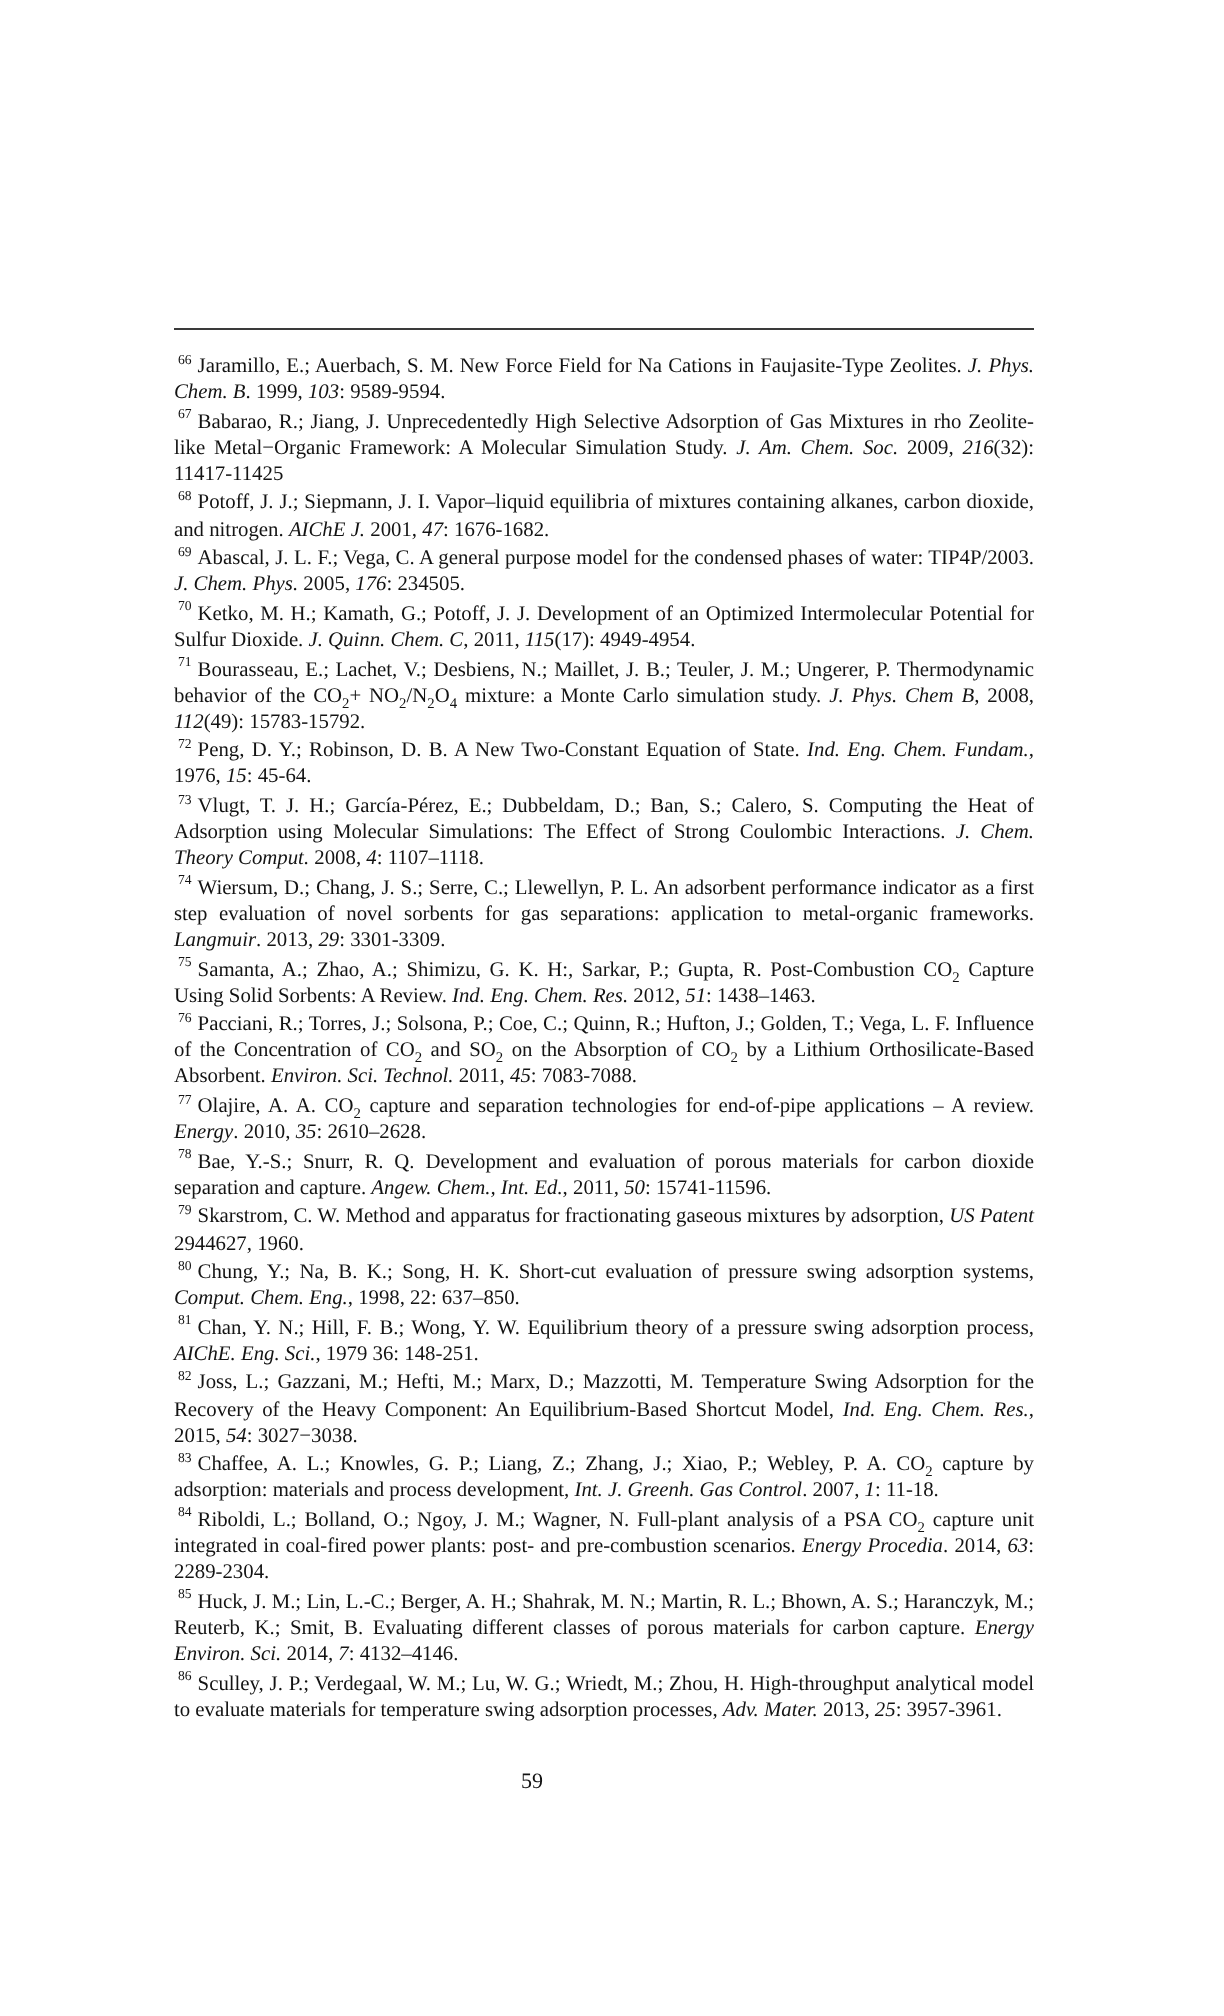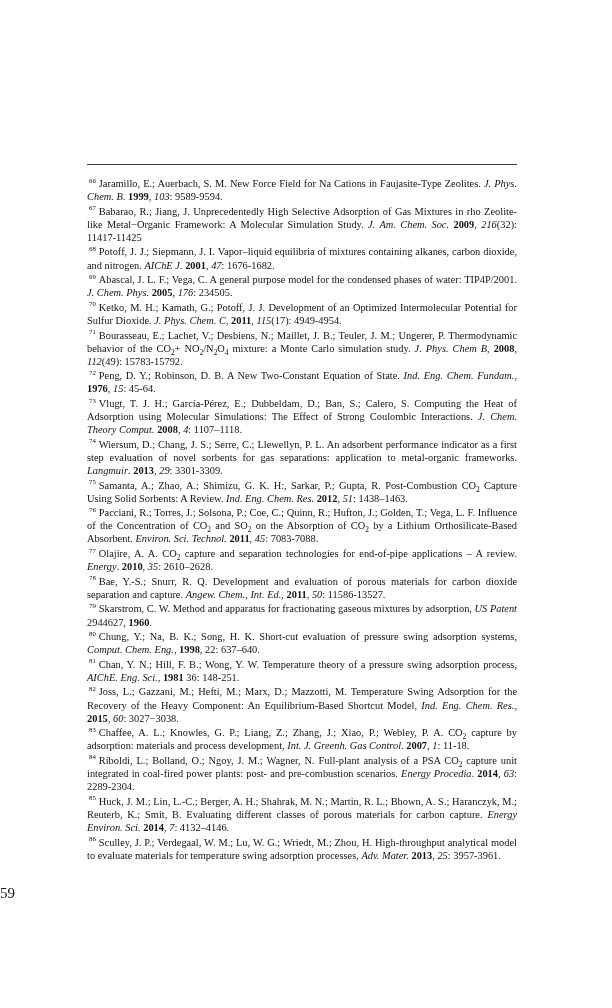--- a/index.html
+++ b/index.html
@@ -37,56 +37,57 @@
     margin: 0 0 1.5px 0;
     text-indent: 2px;
   }
   sup.refnum {
     font-size: 6.8px;
     line-height: 0;
     margin-right: 3px;
     vertical-align: super;
   }
   .it { font-style: italic; }
-  .bd { font-weight: bold; }
+  .bd { font-weight: normal; }
   .refs sub {
     font-size: 7.4px;
     line-height: 0;
     vertical-align: sub;
   }
   .page-number {
     position: absolute;
     left: 0;
     top: 885px;
     width: 532px;
-    font-size: 15px;
+    text-align: center;
+    font-size: 11px;
   }
 </style>
 </head>
 <body>
 
 <div class="page">
   <div class="separator"></div>
   <div class="refs">
       <p class="reference"><sup class="refnum">66</sup><span>Jaramillo, E.; Auerbach, S. M. New Force Field for Na Cations in Faujasite-Type Zeolites. </span><span class="it">J. Phys. Chem. B</span><span>. </span><span class="bd">1999</span><span>, </span><span class="it">103</span><span>: 9589-9594.</span></p>
       <p class="reference"><sup class="refnum">67</sup><span>Babarao, R.; Jiang, J. Unprecedentedly High Selective Adsorption of Gas Mixtures in rho Zeolite-like Metal−Organic Framework: A Molecular Simulation Study. </span><span class="it">J. Am. Chem. Soc.</span><span> </span><span class="bd">2009</span><span>, </span><span class="it">216</span><span>(32): 11417-11425</span></p>
       <p class="reference"><sup class="refnum">68</sup><span>Potoff, J. J.; Siepmann, J. I. Vapor–liquid equilibria of mixtures containing alkanes, carbon dioxide, and nitrogen. </span><span class="it">AIChE J.</span><span> </span><span class="bd">2001</span><span>, </span><span class="it">47</span><span>: 1676-1682.</span></p>
-      <p class="reference"><sup class="refnum">69</sup><span>Abascal, J. L. F.; Vega, C. A general purpose model for the condensed phases of water: TIP4P/2001. </span><span class="it">J. Chem. Phys.</span><span> </span><span class="bd">2005</span><span>, </span><span class="it">176</span><span>: 234505.</span></p>
-      <p class="reference"><sup class="refnum">70</sup><span>Ketko, M. H.; Kamath, G.; Potoff, J. J. Development of an Optimized Intermolecular Potential for Sulfur Dioxide. </span><span class="it">J. Phys. Chem. C</span><span>, </span><span class="bd">2011</span><span>, </span><span class="it">115</span><span>(17): 4949-4954.</span></p>
+      <p class="reference"><sup class="refnum">69</sup><span>Abascal, J. L. F.; Vega, C. A general purpose model for the condensed phases of water: TIP4P/2003. </span><span class="it">J. Chem. Phys.</span><span> </span><span class="bd">2005</span><span>, </span><span class="it">176</span><span>: 234505.</span></p>
+      <p class="reference"><sup class="refnum">70</sup><span>Ketko, M. H.; Kamath, G.; Potoff, J. J. Development of an Optimized Intermolecular Potential for Sulfur Dioxide. </span><span class="it">J. Quinn. Chem. C</span><span>, </span><span class="bd">2011</span><span>, </span><span class="it">115</span><span>(17): 4949-4954.</span></p>
       <p class="reference"><sup class="refnum">71</sup><span>Bourasseau, E.; Lachet, V.; Desbiens, N.; Maillet, J. B.; Teuler, J. M.; Ungerer, P. Thermodynamic behavior of the CO</span><sub>2</sub><span>+ NO</span><sub>2</sub><span>/N</span><sub>2</sub><span>O</span><sub>4</sub><span> mixture: a Monte Carlo simulation study. </span><span class="it">J. Phys. Chem B</span><span>, </span><span class="bd">2008</span><span>, </span><span class="it">112</span><span>(49): 15783-15792.</span></p>
       <p class="reference"><sup class="refnum">72</sup><span>Peng, D. Y.; Robinson, D. B. A New Two-Constant Equation of State. </span><span class="it">Ind. Eng. Chem. Fundam.</span><span>, </span><span class="bd">1976</span><span>, </span><span class="it">15</span><span>: 45-64.</span></p>
       <p class="reference"><sup class="refnum">73</sup><span>Vlugt, T. J. H.; García-Pérez, E.; Dubbeldam, D.; Ban, S.; Calero, S. Computing the Heat of Adsorption using Molecular Simulations: The Effect of Strong Coulombic Interactions. </span><span class="it">J. Chem. Theory Comput.</span><span> </span><span class="bd">2008</span><span>, </span><span class="it">4</span><span>: 1107–1118.</span></p>
       <p class="reference"><sup class="refnum">74</sup><span>Wiersum, D.; Chang, J. S.; Serre, C.; Llewellyn, P. L. An adsorbent performance indicator as a first step evaluation of novel sorbents for gas separations: application to metal-organic frameworks. </span><span class="it">Langmuir</span><span>. </span><span class="bd">2013</span><span>, </span><span class="it">29</span><span>: 3301-3309.</span></p>
       <p class="reference"><sup class="refnum">75</sup><span>Samanta, A.; Zhao, A.; Shimizu, G. K. H:, Sarkar, P.; Gupta, R. Post-Combustion CO</span><sub>2</sub><span> Capture Using Solid Sorbents: A Review. </span><span class="it">Ind. Eng. Chem. Res.</span><span> </span><span class="bd">2012</span><span>, </span><span class="it">51</span><span>: 1438–1463.</span></p>
       <p class="reference"><sup class="refnum">76</sup><span>Pacciani, R.; Torres, J.; Solsona, P.; Coe, C.; Quinn, R.; Hufton, J.; Golden, T.; Vega, L. F. Influence of the Concentration of CO</span><sub>2</sub><span> and SO</span><sub>2</sub><span> on the Absorption of CO</span><sub>2</sub><span> by a Lithium Orthosilicate-Based Absorbent. </span><span class="it">Environ. Sci. Technol.</span><span> </span><span class="bd">2011</span><span>, </span><span class="it">45</span><span>: 7083-7088.</span></p>
       <p class="reference"><sup class="refnum">77</sup><span>Olajire, A. A. CO</span><sub>2</sub><span> capture and separation technologies for end-of-pipe applications – A review. </span><span class="it">Energy</span><span>. </span><span class="bd">2010</span><span>, </span><span class="it">35</span><span>: 2610–2628.</span></p>
-      <p class="reference"><sup class="refnum">78</sup><span>Bae, Y.-S.; Snurr, R. Q. Development and evaluation of porous materials for carbon dioxide separation and capture. </span><span class="it">Angew. Chem., Int. Ed.</span><span>, </span><span class="bd">2011</span><span>, </span><span class="it">50</span><span>: 11586-13527.</span></p>
+      <p class="reference"><sup class="refnum">78</sup><span>Bae, Y.-S.; Snurr, R. Q. Development and evaluation of porous materials for carbon dioxide separation and capture. </span><span class="it">Angew. Chem., Int. Ed.</span><span>, </span><span class="bd">2011</span><span>, </span><span class="it">50</span><span>: 15741-11596.</span></p>
       <p class="reference"><sup class="refnum">79</sup><span>Skarstrom, C. W. Method and apparatus for fractionating gaseous mixtures by adsorption, </span><span class="it">US Patent</span><span> 2944627, </span><span class="bd">1960</span><span>.</span></p>
-      <p class="reference"><sup class="refnum">80</sup><span>Chung, Y.; Na, B. K.; Song, H. K. Short-cut evaluation of pressure swing adsorption systems, </span><span class="it">Comput. Chem. Eng.</span><span>, </span><span class="bd">1998</span><span>, 22: 637–640.</span></p>
-      <p class="reference"><sup class="refnum">81</sup><span>Chan, Y. N.; Hill, F. B.; Wong, Y. W. Temperature theory of a pressure swing adsorption process, </span><span class="it">AIChE. Eng. Sci.</span><span>, </span><span class="bd">1981</span><span> 36: 148-251.</span></p>
-      <p class="reference"><sup class="refnum">82</sup><span>Joss, L.; Gazzani, M.; Hefti, M.; Marx, D.; Mazzotti, M. Temperature Swing Adsorption for the Recovery of the Heavy Component: An Equilibrium-Based Shortcut Model, </span><span class="it">Ind. Eng. Chem. Res.</span><span>, </span><span class="bd">2015</span><span>, </span><span class="it">60</span><span>: 3027−3038.</span></p>
+      <p class="reference"><sup class="refnum">80</sup><span>Chung, Y.; Na, B. K.; Song, H. K. Short-cut evaluation of pressure swing adsorption systems, </span><span class="it">Comput. Chem. Eng.</span><span>, </span><span class="bd">1998</span><span>, 22: 637–850.</span></p>
+      <p class="reference"><sup class="refnum">81</sup><span>Chan, Y. N.; Hill, F. B.; Wong, Y. W. Equilibrium theory of a pressure swing adsorption process, </span><span class="it">AIChE. Eng. Sci.</span><span>, </span><span class="bd">1979</span><span> 36: 148-251.</span></p>
+      <p class="reference"><sup class="refnum">82</sup><span>Joss, L.; Gazzani, M.; Hefti, M.; Marx, D.; Mazzotti, M. Temperature Swing Adsorption for the Recovery of the Heavy Component: An Equilibrium-Based Shortcut Model, </span><span class="it">Ind. Eng. Chem. Res.</span><span>, </span><span class="bd">2015</span><span>, </span><span class="it">54</span><span>: 3027−3038.</span></p>
       <p class="reference"><sup class="refnum">83</sup><span>Chaffee, A. L.; Knowles, G. P.; Liang, Z.; Zhang, J.; Xiao, P.; Webley, P. A. CO</span><sub>2</sub><span> capture by adsorption: materials and process development, </span><span class="it">Int. J. Greenh. Gas Control</span><span>. </span><span class="bd">2007</span><span>, </span><span class="it">1</span><span>: 11-18.</span></p>
       <p class="reference"><sup class="refnum">84</sup><span>Riboldi, L.; Bolland, O.; Ngoy, J. M.; Wagner, N. Full-plant analysis of a PSA CO</span><sub>2</sub><span> capture unit integrated in coal-fired power plants: post- and pre-combustion scenarios. </span><span class="it">Energy Procedia</span><span>. </span><span class="bd">2014</span><span>, </span><span class="it">63</span><span>: 2289-2304.</span></p>
       <p class="reference"><sup class="refnum">85</sup><span>Huck, J. M.; Lin, L.-C.; Berger, A. H.; Shahrak, M. N.; Martin, R. L.; Bhown, A. S.; Haranczyk, M.; Reuterb, K.; Smit, B. Evaluating different classes of porous materials for carbon capture. </span><span class="it">Energy Environ. Sci.</span><span> </span><span class="bd">2014</span><span>, </span><span class="it">7</span><span>: 4132–4146.</span></p>
       <p class="reference"><sup class="refnum">86</sup><span>Sculley, J. P.; Verdegaal, W. M.; Lu, W. G.; Wriedt, M.; Zhou, H. High-throughput analytical model to evaluate materials for temperature swing adsorption processes, </span><span class="it">Adv. Mater.</span><span> </span><span class="bd">2013</span><span>, </span><span class="it">25</span><span>: 3957-3961.</span></p>
     </div>
   <div class="page-number">59</div>
 </div>
 
 </body></html>

